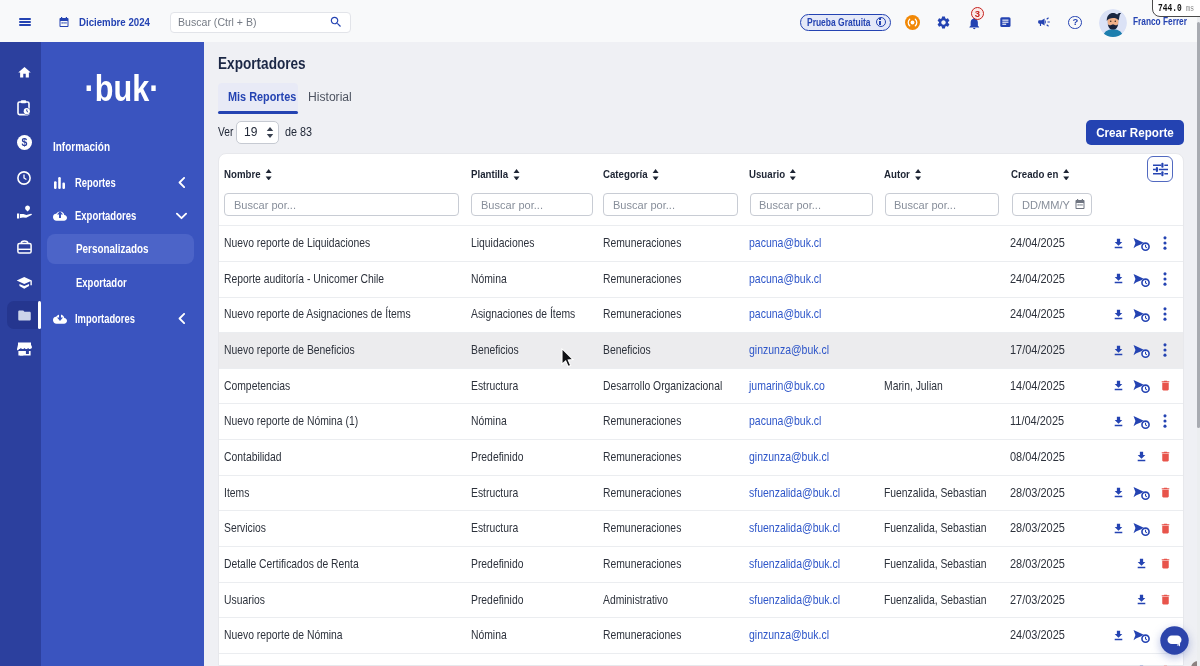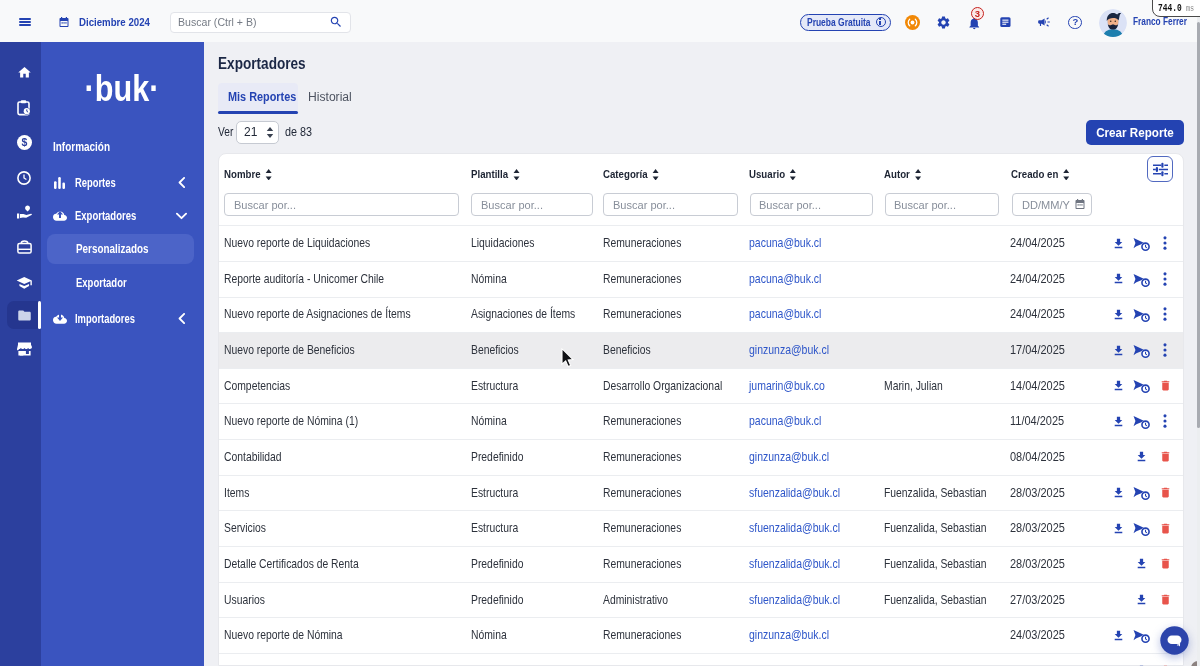--- a/index.html
+++ b/index.html
@@ -228,21 +228,21 @@
 <svg class="ab" style="left:177.5px;top:313px;color:#fff" width="7.5" height="11">
     <use href="#chevL"></use>
   </svg>
 <div class="tx" style="left:218px;top:55px;line-height:18px;font-size:17px;color:#1b2745;font-weight:700;transform:scaleX(0.8);transform-origin:0 50%;">Exportadores</div>
 <div class="ab" style="left:218px;top:83px;width:80px;height:27.5px;background:#e8eaf6;border-radius:4px 4px 0 0"></div>
 <div class="ab" style="left:218px;top:110.5px;width:80px;height:3px;background:#2443b2;border-radius:2px"></div>
 <div class="tx" style="left:227.5px;top:88px;line-height:18px;font-size:12.5px;color:#2443b2;font-weight:700;transform:scaleX(0.87);transform-origin:0 50%;">Mis Reportes</div>
 <div class="tx" style="left:307.5px;top:88px;line-height:18px;font-size:12.5px;color:#4d5360;font-weight:400;transform:scaleX(0.97);transform-origin:0 50%;">Historial</div>
 <div class="tx" style="left:218px;top:122.5px;line-height:18px;font-size:12px;color:#222938;font-weight:400;transform:scaleX(0.85);transform-origin:0 50%;">Ver</div>
 <div class="ab" style="left:235.5px;top:120.5px;width:43.5px;height:23px;background:#fff;border:1px solid #c6cad2;border-radius:5px"></div>
-<div class="tx" style="left:244px;top:122.5px;line-height:18px;font-size:12px;color:#222938;font-weight:400;">21</div>
+<div class="tx" style="left:244px;top:122.5px;line-height:18px;font-size:12px;color:#222938;font-weight:400;">19</div>
 <svg class="ab" style="left:265.5px;top:126.5px;color:#394150" width="8" height="11">
     <use href="#so"></use>
   </svg>
 <div class="tx" style="left:284.5px;top:122.5px;line-height:18px;font-size:12px;color:#222938;font-weight:400;transform:scaleX(0.9);transform-origin:0 50%;">de 83</div>
 <div class="ab" style="left:1086px;top:120px;width:98px;height:24.5px;background:#2443b2;border-radius:5px"></div>
 <div class="tx" style="left:1086px;top:123.5px;width:98px;text-align:center;font-size:12px;color:#fff;font-weight:700;line-height:18px;transform:scaleX(.97);transform-origin:50% 50%">Crear Reporte</div>
 <div class="ab" style="left:218px;top:152.5px;width:966px;height:513.5px;background:#fff;border:1px solid #e7e8ec;border-radius:8px 8px 0 0"></div>
 <div class="tx" style="left:224px;top:166px;display:flex;align-items:center;gap:4.5px;font-size:11px;font-weight:700;color:#1d2433;line-height:17px;transform:scaleX(.88);transform-origin:0 50%">Nombre<svg width="9.5" height="11.5" style="color:#1d2433">
       <use href="#so"></use>
     </svg></div>

